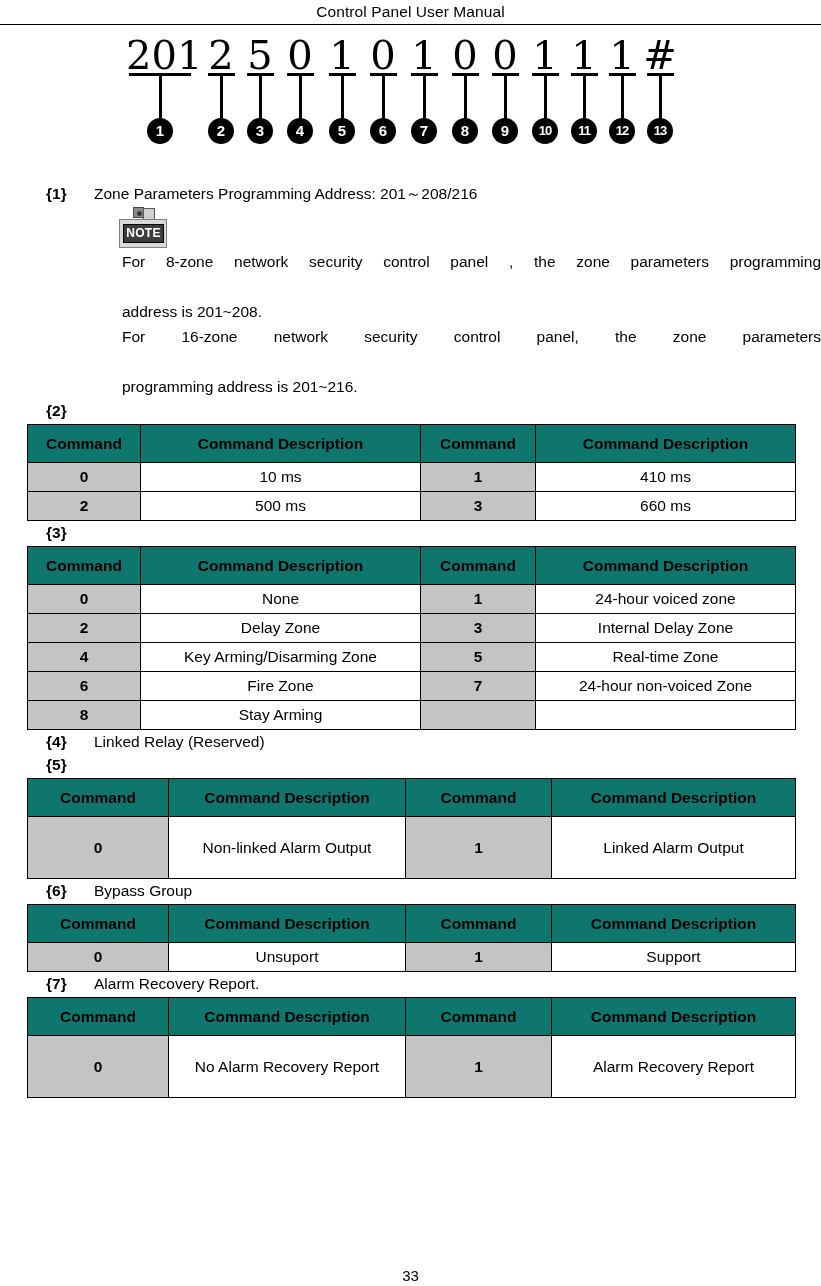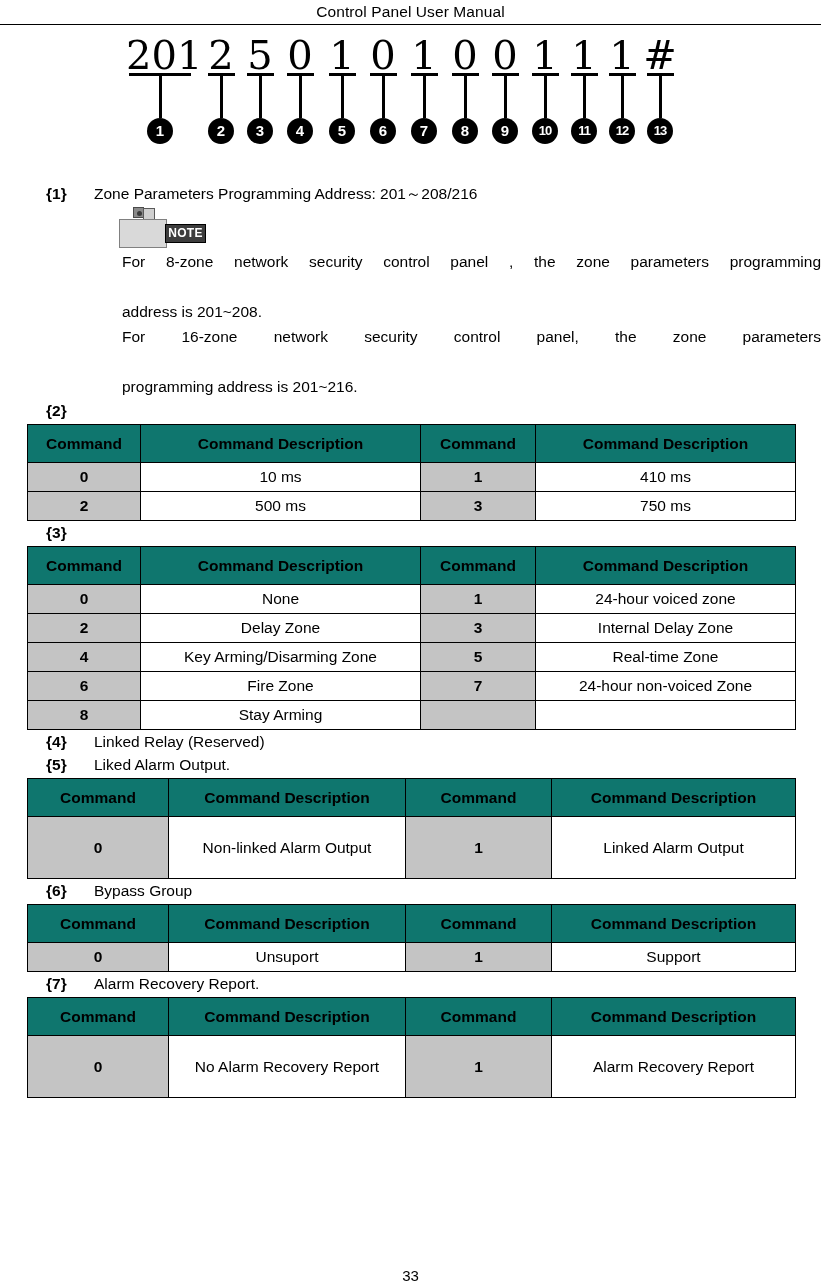--- a/index.html
+++ b/index.html
@@ -151,21 +151,20 @@
     height: 19px;
     background: #3d3d3d;
     border: 1px solid #000;
     box-sizing: border-box;
     color: #fff;
     font-size: 12px;
     font-weight: bold;
     line-height: 17px;
     text-align: center;
     letter-spacing: 0.3px;
-    margin-left: 42px;
   }
   .note-text {
     margin-left: 7px;
     font-size: 15.5px;
     line-height: 25px;
   }
   .note-text p { margin: 0; }
   .note-text p.justify { text-align: justify; }
   .note-text p.justify:after {
     content: "";
@@ -345,21 +344,21 @@
       <tr>
         <td class="cmdcell">0</td>
         <td class="desc">10 ms</td>
         <td class="cmdcell">1</td>
         <td class="desc">410 ms</td>
       </tr>
       <tr>
         <td class="cmdcell">2</td>
         <td class="desc">500 ms</td>
         <td class="cmdcell">3</td>
-        <td class="desc">750 ms</td>
+        <td class="desc">660 ms</td>
       </tr>
     </tbody>
   </table>
 
 <div class="entry">
   <span class="key">{3}</span>
 </div>
 <table class="cmd" id="tbl-arming-type">
     <colgroup>
       <col style="width: 113px;">
@@ -409,21 +408,20 @@
     </tbody>
   </table>
 
 <div class="entry">
   <span class="key">{4}</span>
   <span class="val">Linked Relay (Reserved)</span>
 </div>
 
 <div class="entry">
   <span class="key">{5}</span>
-  <span class="val">Liked Alarm Output.</span>
 </div>
 <table class="cmd" id="tbl-alarm-output">
     <colgroup>
       <col style="width: 141px;">
       <col style="width: 237px;">
       <col style="width: 146px;">
       <col style="width: 244px;">
     </colgroup>
     <thead>
       <tr>

